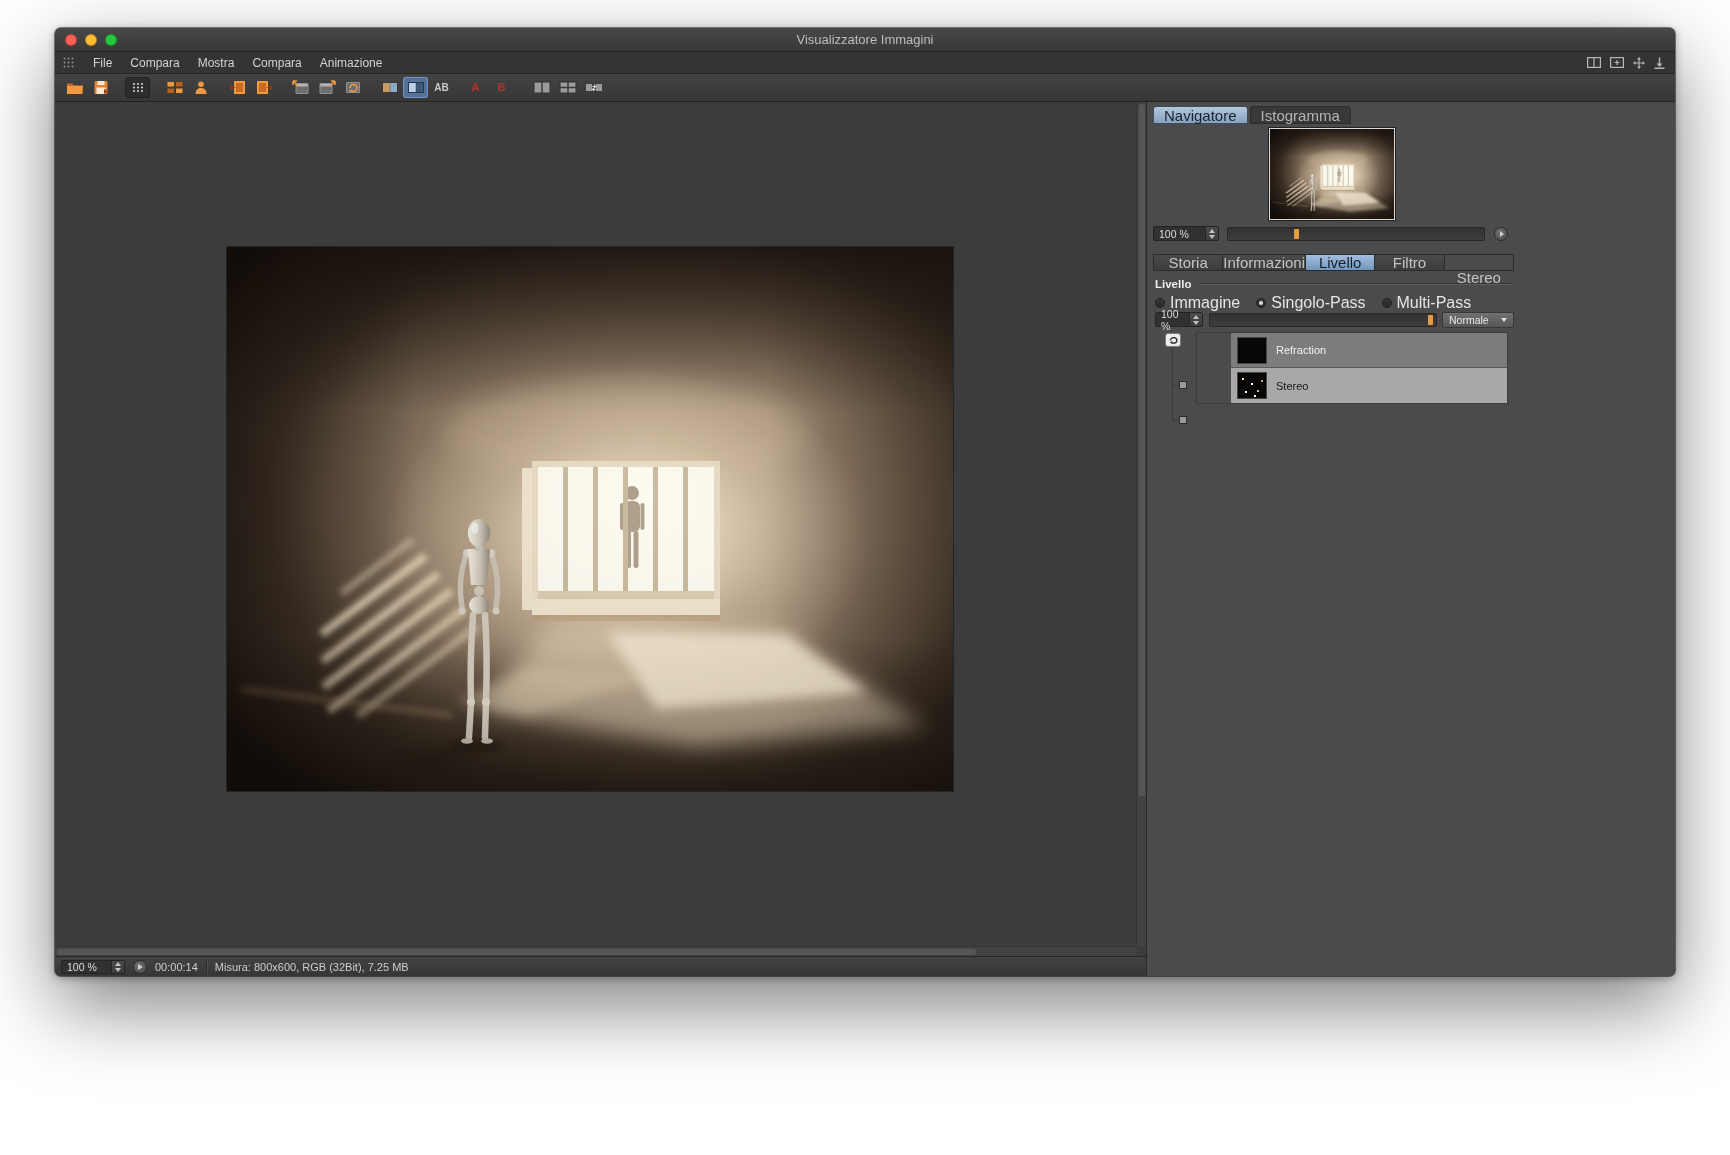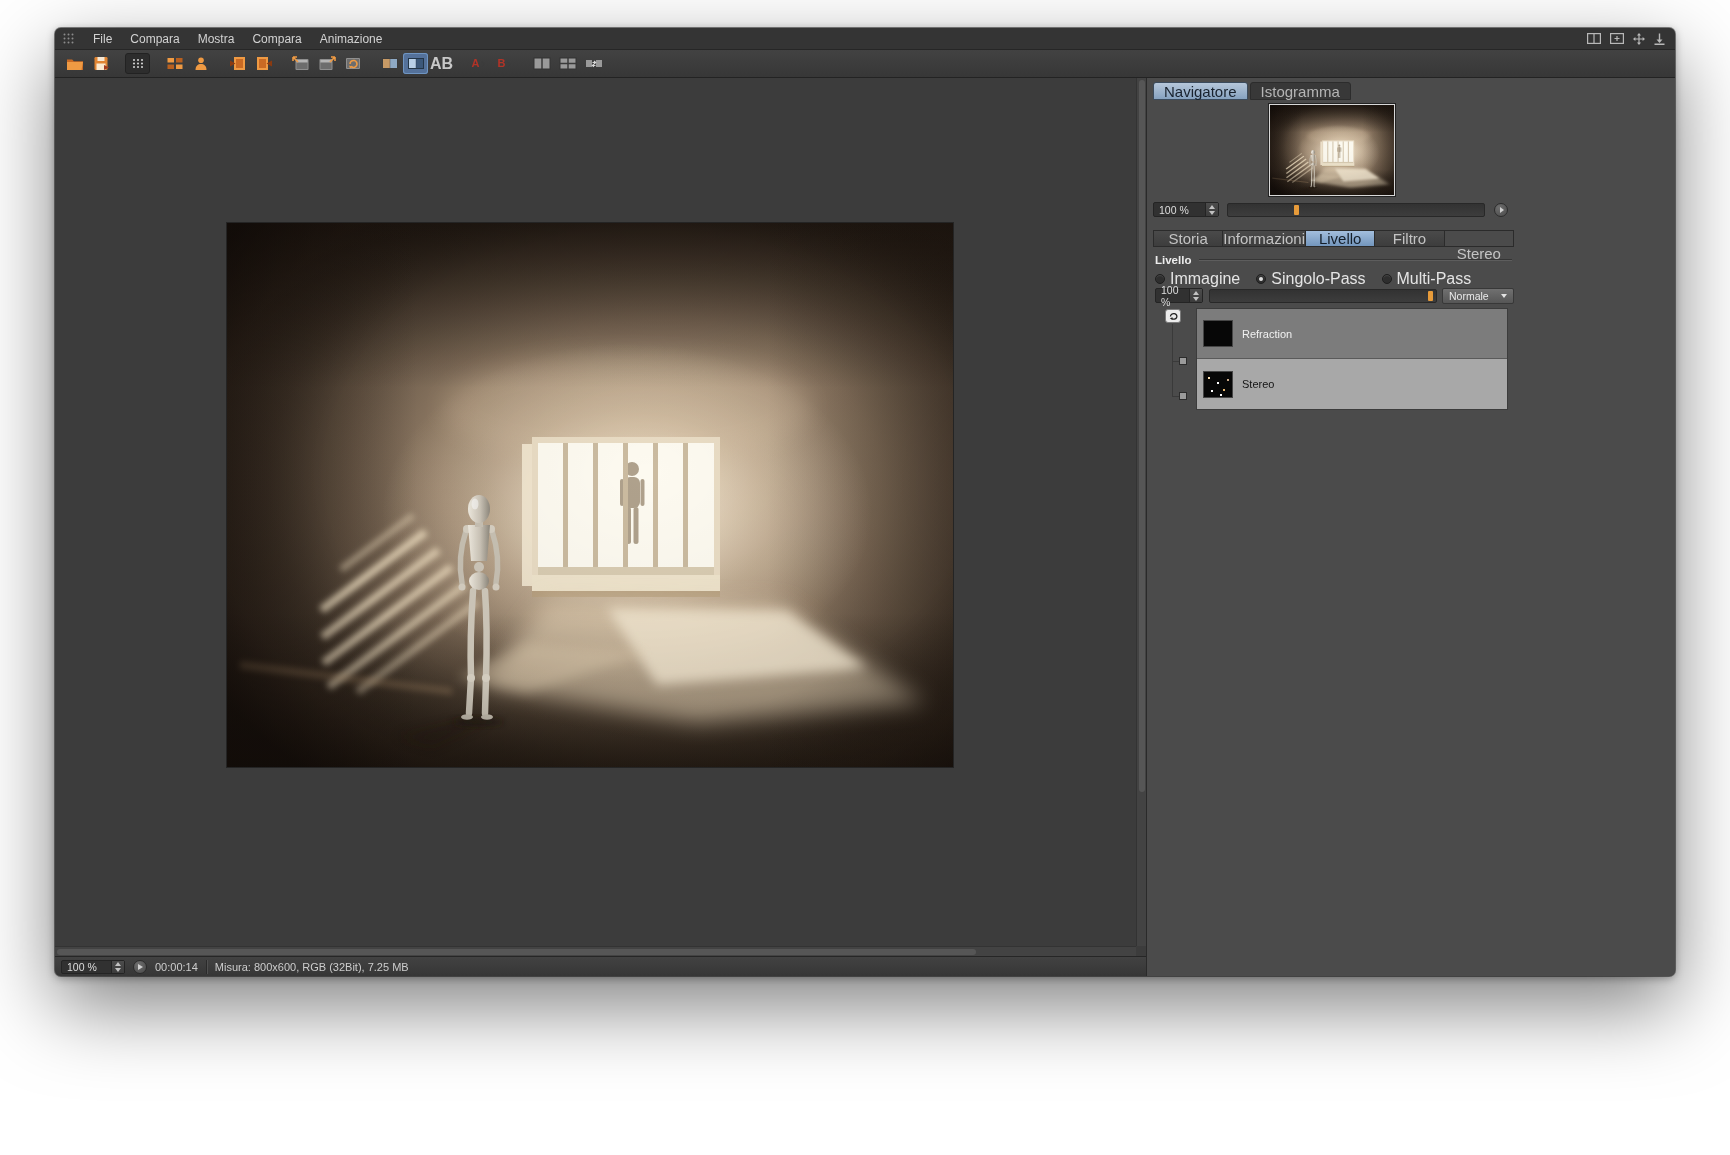--- a/index.html
+++ b/index.html
@@ -30,21 +30,21 @@
 
   
   .toolbar { height:28px; background:linear-gradient(#424242,#373737); border-bottom:1px solid #232323;
              display:flex; align-items:center; padding:0 7px; flex:0 0 auto; }
   .tb { width:25px; height:21px; border-radius:3px; display:flex; align-items:center; justify-content:center;
         margin-right:1px; position:relative; }
   .tb.dark { background:#2d2d2d; border:1px solid #222; }
   .tb.active { background:#54719a; box-shadow:inset 0 0 0 1px #6f95c2; }
   .tgap { width:11px; }
   .tb .ltr { font-weight:bold; font-size:11px; line-height:1; }
-  .ltr.gray { color:#c9c9c9; font-size:16px; letter-spacing:0; }
+  .ltr.gray { color:#c9c9c9; font-size:10px; letter-spacing:0; }
   .ltr.red { color:#b23327; }
   .mini-arrow { width:0; height:0; border-top:3px solid transparent; border-bottom:3px solid transparent;
                 border-left:4px solid #3c3c3c; margin-left:2px; }
 
   
   .content { flex:1; display:flex; min-height:0; }
   .main { flex:1; display:flex; flex-direction:column; border-right:1px solid #2a2a2a; min-width:0; }
   .canvas { flex:1; position:relative; background:#3c3c3c; overflow:hidden; }
   .render-wrap { position:absolute; left:172px; top:145px; width:726px; height:544px;
                  box-shadow:0 0 0 1px rgba(0,0,0,.4); }
@@ -123,21 +123,21 @@
               border-right:3.5px solid transparent; border-top:4px solid #e3e3e3; }
 
   .layerlist { position:absolute; left:14px; top:230px; width:347px; height:107px; }
   .gutter { position:absolute; left:0; top:0; width:35px; height:107px; }
   .master { position:absolute; left:4px; top:1px; width:16px; height:14px; background:#ececec;
             border:1px solid #7c7c7c; border-radius:3px; display:flex; align-items:center; justify-content:center; }
   .bracket { position:absolute; left:11px; top:16px; height:73px; border-left:1px solid #3a3a3a; }
   .stub { position:absolute; width:7px; height:1px; background:#3a3a3a; left:11px; }
   .toggle { position:absolute; left:18px; width:8px; height:8px; background:#9b9b9b; border:1px solid #2c2c2c; }
   .rows { position:absolute; left:35px; top:0; width:312px; border:1px solid #3c3c3c; }
-  .lrow { height:50px; display:flex; align-items:center; gap:9px; padding-left:6px; border-bottom:1px solid #5a5a5a; }
+  .lrow { height:35px; display:flex; align-items:center; gap:9px; padding-left:6px; border-bottom:1px solid #5a5a5a;margin-left:34px; }
   .lrow:last-child { border-bottom:none; }
   .lrow.r0 { background:#7c7c7c; } .lrow.r1 { background:#a8a8a8; } .lrow.r2 { background:#8d8d8d; }
   .lthumb { width:30px; height:27px; background:#070707; border:1px solid #464646; position:relative; }
   .lthumb.stars::after { content:''; position:absolute; left:4px; top:5px; width:2px; height:2px; background:#ffe2b0;
             box-shadow:9px 5px 0 #ffffff, 15px 12px 0 #e8b870, 3px 13px 0 #fff, 19px 2px 0 #caa98a, 12px 17px 0 #fff; }
   .lname { font-size:11px; }
   .r0 .lname { color:#f1f1f1; } .r1 .lname { color:#151515; } .r2 .lname { color:#ededed; }
 </style>
 </head>
 <body>
@@ -262,20 +262,28 @@
         <ellipse cx="252" cy="286" rx="11" ry="14" fill="url(#chromeG)"></ellipse>
         <ellipse cx="248" cy="281" rx="3.5" ry="5.5" fill="#ffffff" opacity="0.55"></ellipse>
       </g>
       <rect width="726" height="544" fill="url(#vig)"></rect>
     </symbol>
   </defs>
 </svg>
 
 <div class="window">
 
+  <div class="titlebar">
+    <div class="traffic">
+      <div class="tl red"></div>
+      <div class="tl yel"></div>
+      <div class="tl grn"></div>
+    </div>
+    <div class="wtitle">Visualizzatore Immagini</div>
+  </div>
 
   <div class="menubar">
     <span class="grip">
       <svg width="11" height="11" viewBox="0 0 11 11">
           <g fill="#8b8b8b">
         <circle cx="1.5" cy="1.5" r="1"></circle>
             <circle cx="5.5" cy="1.5" r="1"></circle>
             <circle cx="9.5" cy="1.5" r="1"></circle>
         <circle cx="1.5" cy="5.5" r="1"></circle>
             <circle cx="5.5" cy="5.5" r="1"></circle>

